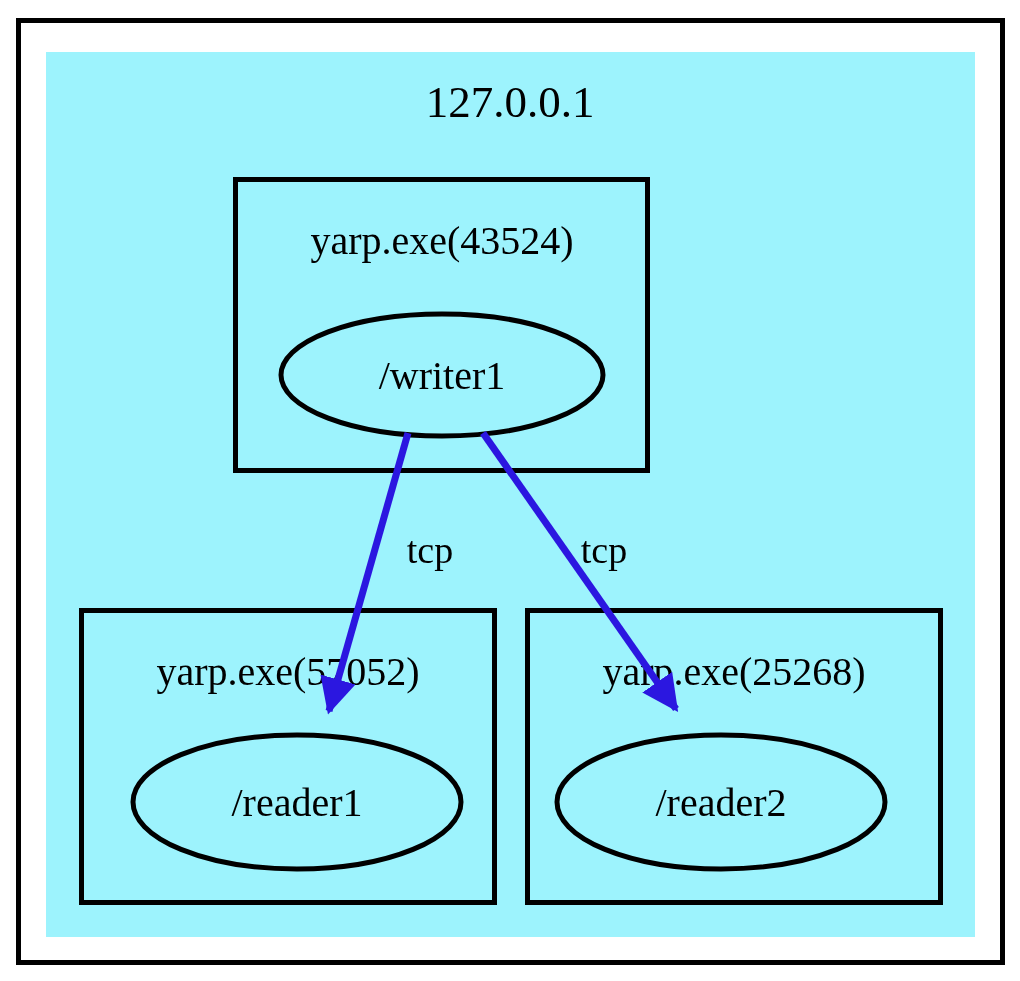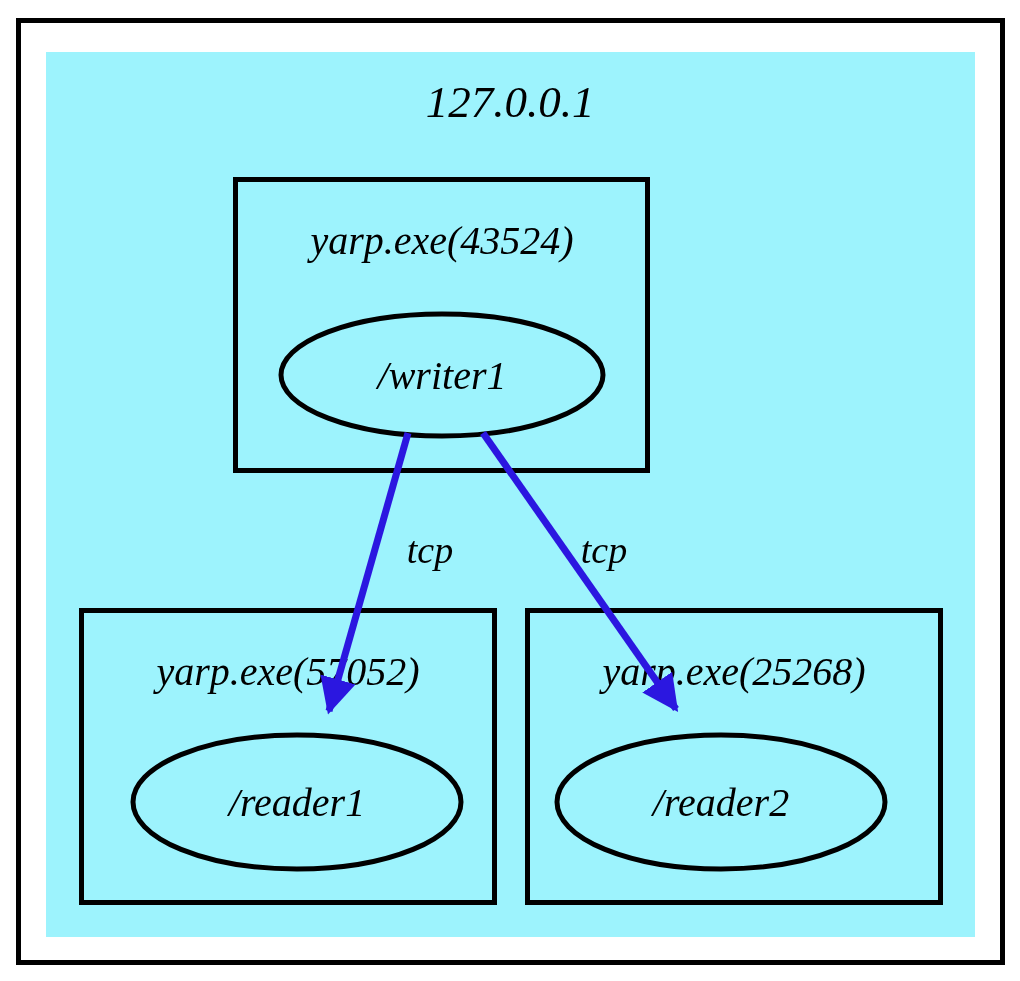--- a/index.html
+++ b/index.html
@@ -10,21 +10,20 @@
   }
   body {
     font-family: "Liberation Serif", "DejaVu Serif", serif;
   }
   #canvas {
     position: relative;
     width: 1018px;
     height: 981px;
     background: #ffffff;
     overflow: hidden;
-    font-style: italic;
   }
   #graph-svg {
     position: absolute;
     left: 0;
     top: 0;
     width: 1020px;
     height: 981px;
     display: block;
   }
   .node-label,

